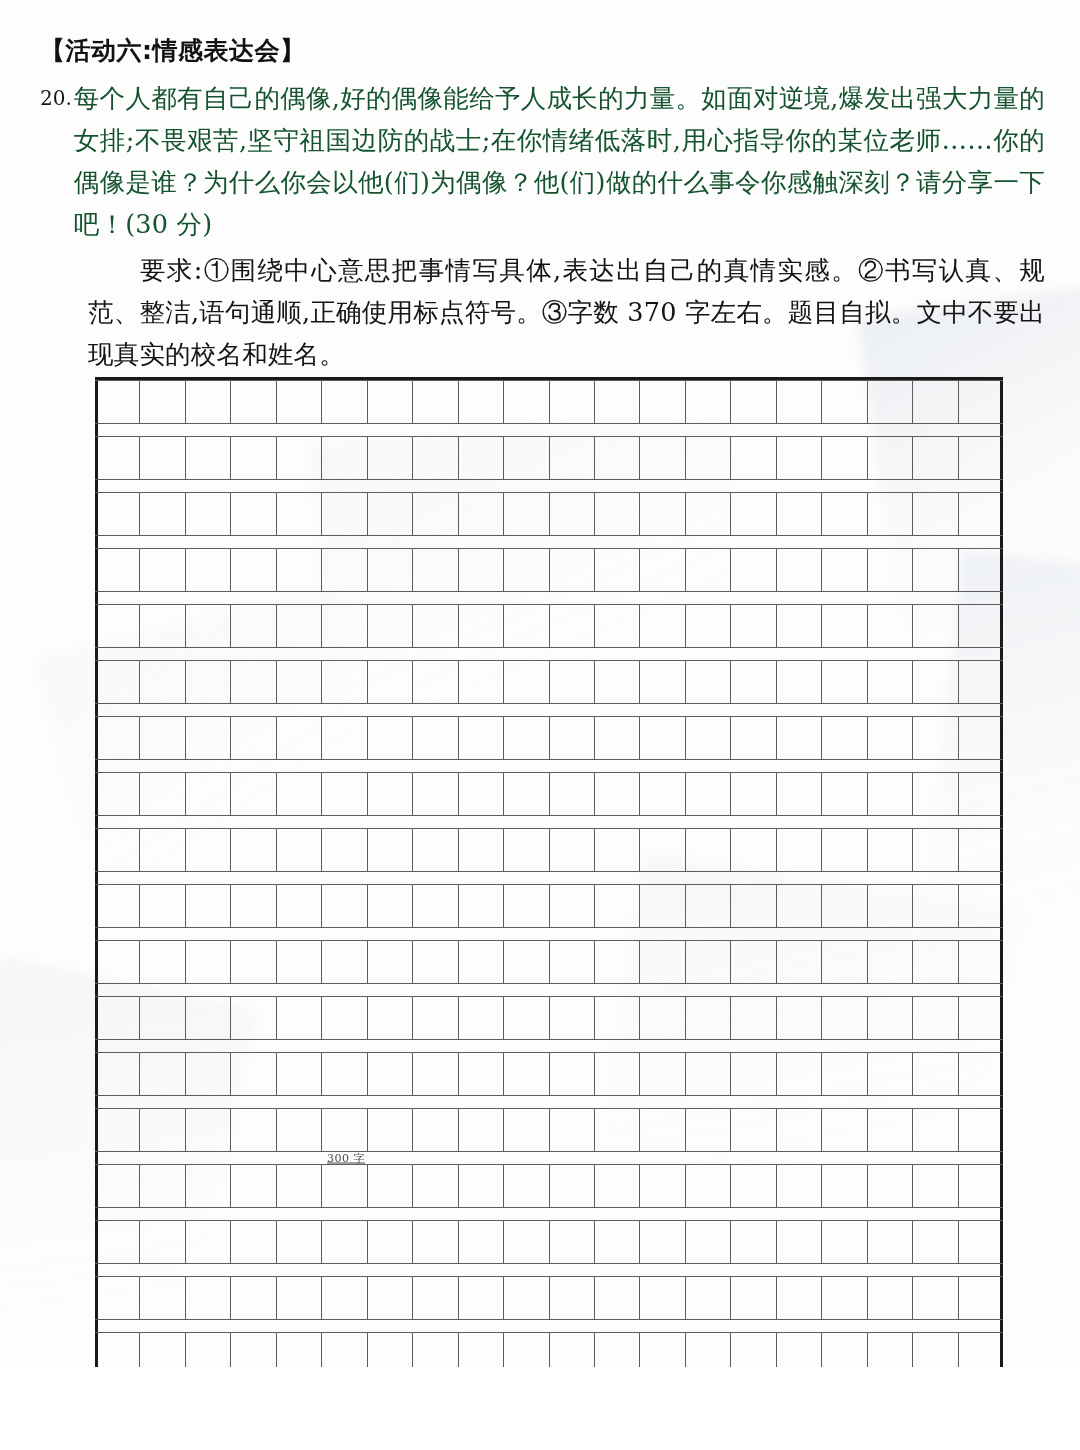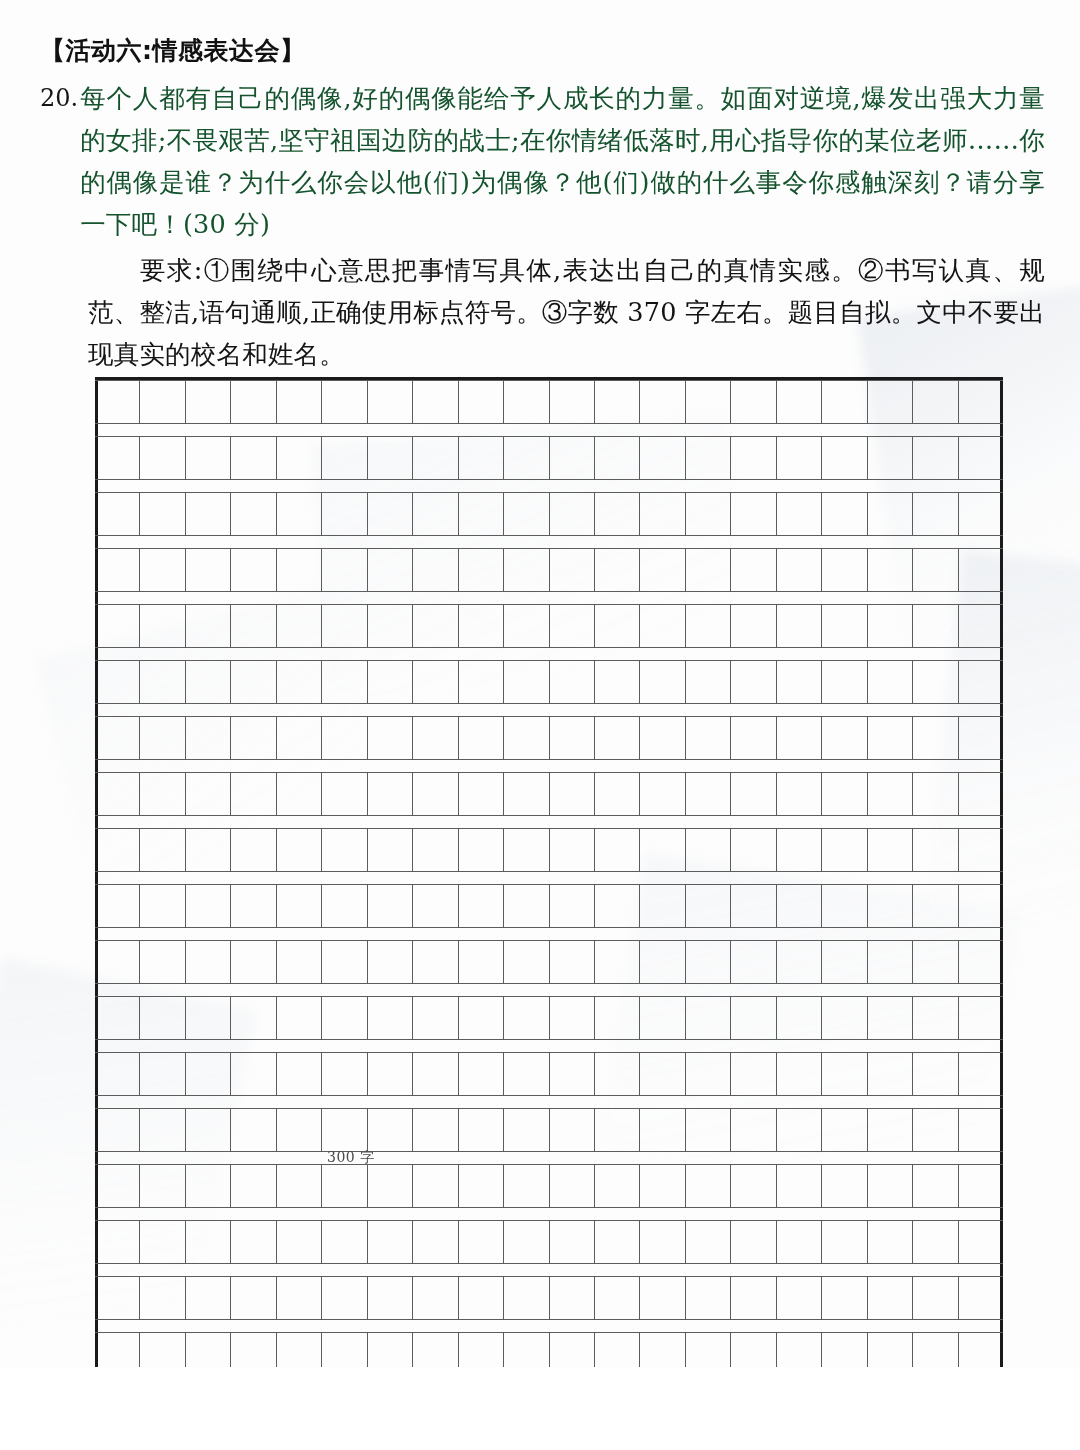--- a/index.html
+++ b/index.html
@@ -43,21 +43,21 @@
     color: #111;
     letter-spacing: .5px;
     margin-bottom: 10px;
     white-space: nowrap;
   }
   .qrow {
     display: flex;
     align-items: flex-start;
   }
   .qnum {
-    font-size: 24px;
+    font-size: 20px;
     color: #151515;
     line-height: 42px;
     flex: 0 0 auto;
     padding-right: 2px;
     letter-spacing: 0px;
   }
   .qbody {
     flex: 1 1 auto;
     font-size: 25.5px;
     line-height: 42px;
@@ -120,26 +120,27 @@
   .grid-cell:last-child { border-right: none; }
   .row-gap {
     position: relative;
     height: 12px;
     width: 100%;
   }
   .count-label {
     position: absolute;
     top: 50%;
     transform: translateY(-50%);
-    font-size: 14px;
+    font-size: 11px;
     color: #4a4a4a;
     font-family: "DejaVu Serif", "Liberation Serif", serif;
     letter-spacing: .5px;
     white-space: nowrap;
     background: transparent;
+    text-decoration: underline;
   }
   .count-label.at300 { left: 232px; }
   .count-label.at400 { left: 6px; }
   .grid-outer-bottom {
     height: 3px;
     background: #8d8d8d;
     width: 100%;
   }
 
   

